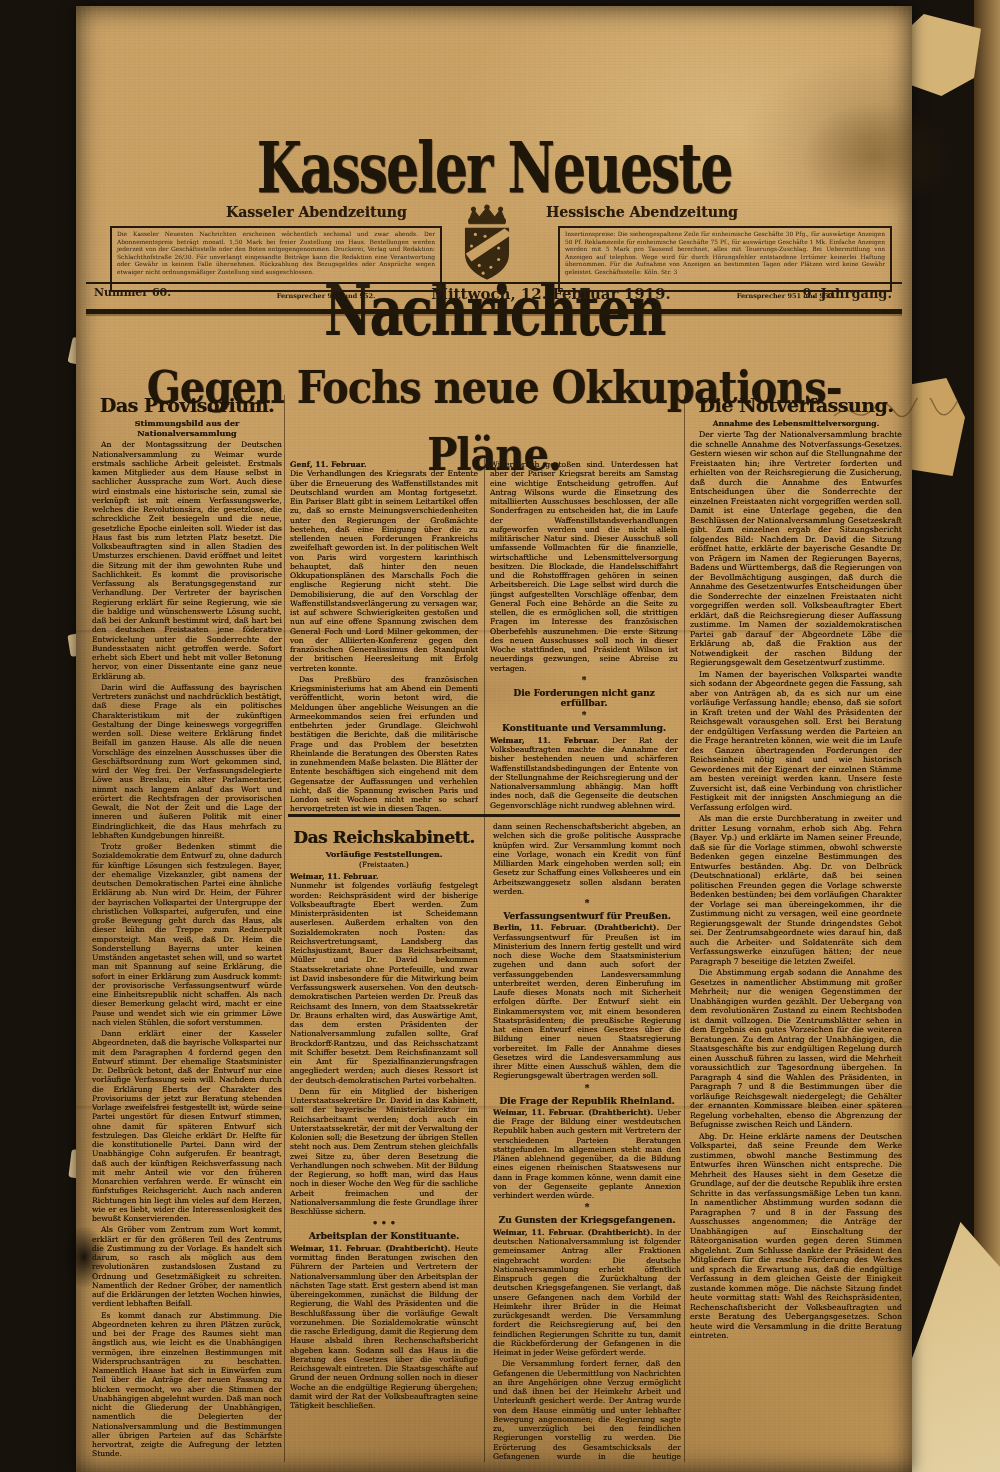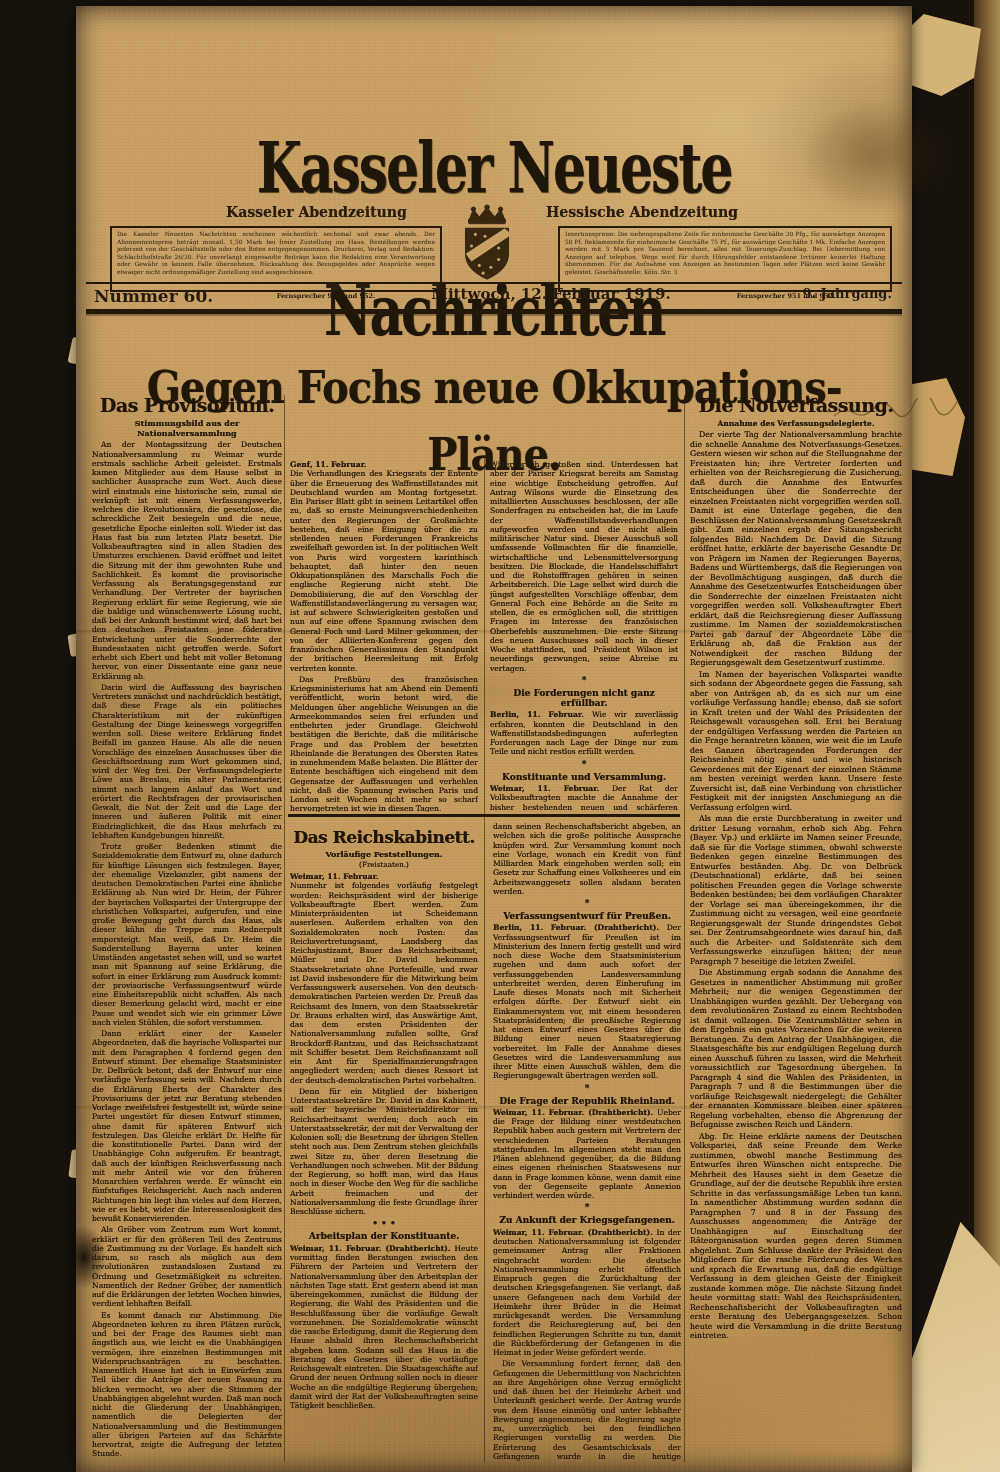--- a/index.html
+++ b/index.html
@@ -45,21 +45,21 @@
   .crest{position:absolute;left:380px;top:198px;width:62px;height:84px;}
   .notice-box{position:absolute;top:220px;height:56px;border:2px solid #251a0c;
     padding:3px 5px;font-size:5.9px;line-height:1.28;text-align:justify;
     color:#2b2011;overflow:hidden;background:rgba(255,240,200,0.04);}
   .notice-box.left{left:34px;width:318px;}
   .notice-box.right{left:482px;width:320px;}
   .rule{position:absolute;left:10px;width:816px;background:#221808;}
   .rule.thin{top:276px;height:1.5px;}
   .rule.thick{top:303px;height:5px;box-shadow:0 2px 0 rgba(34,24,8,0.35);}
   .dateline{position:absolute;left:10px;top:279px;width:816px;height:24px;font-weight:bold;}
-  .dateline .num{position:absolute;left:8px;top:1px;font-size:17px;}
+  .dateline .num{position:absolute;left:8px;top:1px;font-size:11px;}
   .dateline .ph1{position:absolute;left:150px;top:7px;width:180px;text-align:center;font-size:6.5px;}
   .dateline .date{position:absolute;left:330px;top:0;width:270px;text-align:center;font-size:15px;}
   .dateline .ph2{position:absolute;left:620px;top:7px;width:160px;text-align:center;font-size:6.5px;}
   .dateline .vol{position:absolute;right:10px;top:1px;font-size:13px;}
   .main-headline{position:absolute;left:10px;top:318px;width:816px;height:62px;
     text-align:center;font-size:40px;letter-spacing:-1px;line-height:60px;
     transform:scaleY(1.12);color:#211708;text-shadow:0.6px 0.6px 0.8px rgba(30,18,6,0.65);}
   
   .vrule{position:absolute;width:1px;background:rgba(40,26,8,0.55);}
   .body-col{position:absolute;overflow:hidden;font-size:7.6px;line-height:1.22;
@@ -173,21 +173,20 @@
     <div class="body-col" style="left:214px;top:454px;width:188px;height:352px;">
       <div class="wire-dateline">Genf, 11. Februar.</div>
       <p class="noind">Die Verhandlungen des Kriegsrats der Entente über die Erneuerung des Waffenstillstandes mit Deutschland wurden am Montag fortgesetzt. Ein Pariser Blatt gibt in seinem Leitartikel offen zu, daß so ernste Meinungsverschiedenheiten unter den Regierungen der Großmächte bestehen, daß eine Einigung über die zu stellenden neuen Forderungen Frankreichs zweifelhaft geworden ist. In der politischen Welt von Paris wird vorgestern karinthisch behauptet, daß hinter den neuen Okkupationsplänen des Marschalls Foch die englische Regierung nicht steht. Die Demobilisierung, die auf den Vorschlag der Waffenstillstandsverlängerung zu versagen war, ist auf schwere Schwierigkeiten gestoßen und nun auf eine offene Spannung zwischen dem General Foch und Lord Milner gekommen, der von der Alliierten-Konferenz gegen den französischen Generalissimus den Standpunkt der britischen Heeresleitung mit Erfolg vertreten konnte.</p>
       <p>Das Preßbüro des französischen Kriegsministeriums hat am Abend ein Dementi veröffentlicht, worin betont wird, die Meldungen über angebliche Weisungen an die Armeekommandos seien frei erfunden und entbehrten jeder Grundlage. Gleichwohl bestätigen die Berichte, daß die militärische Frage und das Problem der besetzten Rheinlande die Beratungen des Obersten Rates in zunehmendem Maße belasten. Die Blätter der Entente beschäftigen sich eingehend mit dem Gegensatze der Auffassungen und verhehlen nicht, daß die Spannung zwischen Paris und London seit Wochen nicht mehr so scharf hervorgetreten ist wie in diesen Tagen.</p>
     </div>
 
     <div class="body-col" style="left:414px;top:454px;width:188px;height:352px;">
       <p class="noind">Widerspruch gestoßen sind. Unterdessen hat aber der Pariser Kriegsrat bereits am Samstag eine wichtige Entscheidung getroffen. Auf Antrag Wilsons wurde die Einsetzung des mitalliierten Ausschusses beschlossen, der alle Sonderfragen zu entscheiden hat, die im Laufe der Waffenstillstandsverhandlungen aufgeworfen werden und die nicht allein militärischer Natur sind. Dieser Ausschuß soll umfassende Vollmachten für die finanzielle, wirtschaftliche und Lebensmittelversorgung besitzen. Die Blockade, die Handelsschiffahrt und die Rohstofffragen gehören in seinen Arbeitsbereich. Die Lage selbst wird durch die jüngst aufgestellten Vorschläge offenbar, dem General Foch eine Behörde an die Seite zu stellen, die es ermöglichen soll, die strittigen Fragen im Interesse des französischen Oberbefehls auszunehmen. Die erste Sitzung des neuen Ausschusses soll noch in dieser Woche stattfinden, und Präsident Wilson ist neuerdings gezwungen, seine Abreise zu vertagen.</p>
       <div class="sep">*</div>
       <div class="art-head h-sm">Die Forderungen nicht ganz erfüllbar.</div>
-      <p class="noind"><span class="dl">Berlin, 11. Februar. </span><span>Wie wir zuverlässig erfahren, konnten die Deutschland in den Waffenstillstandsbedingungen auferlegten Forderungen nach Lage der Dinge nur zum Teile und nicht restlos erfüllt werden.</span></p>
       <div class="sep">*</div>
       <div class="art-head h-sm">Konstituante und Versammlung.</div>
       <p class="noind"><span class="dl">Weimar, 11. Februar. </span><span>Der Rat der Volksbeauftragten machte die Annahme der bisher bestehenden neuen und schärferen Waffenstillstandsbedingungen der Entente von der Stellungnahme der Reichsregierung und der Nationalversammlung abhängig. Man hofft indes noch, daß die Gegenseite die deutschen Gegenvorschläge nicht rundweg ablehnen wird.</span></p>
     </div>
 
     <div class="midrule"></div>
 
     <div class="body-col" style="left:214px;top:816px;width:188px;height:640px;">
       <div class="art-head h-lg" style="font-size:17px;margin-top:6px;">Das Reichskabinett.</div>
       <div class="subhead">Vorläufige Feststellungen.</div>
@@ -202,28 +201,28 @@
 
     <div class="body-col" style="left:417px;top:816px;width:188px;height:640px;">
       <p class="noind">dann seinen Rechenschaftsbericht abgeben, an welchen sich die große politische Aussprache knüpfen wird. Zur Versammlung kommt noch eine Vorlage, wonach ein Kredit von fünf Milliarden Mark eingehoben werden soll; ein Gesetz zur Schaffung eines Volksheeres und ein Arbeitszwanggesetz sollen alsdann beraten werden.</p>
       <div class="sep">*</div>
       <div class="art-head h-sm">Verfassungsentwurf für Preußen.</div>
       <p class="noind"><span class="dl">Berlin, 11. Februar. (Drahtbericht). </span><span>Der Verfassungsentwurf für Preußen ist im Ministerium des Innern fertig gestellt und wird noch diese Woche dem Staatsministerium zugehen und dann auch sofort der verfassunggebenden Landesversammlung unterbreitet werden, deren Einberufung im Laufe dieses Monats noch mit Sicherheit erfolgen dürfte. Der Entwurf sieht ein Einkammersystem vor, mit einem besonderen Staatspräsidenten; die preußische Regierung hat einen Entwurf eines Gesetzes über die Bildung einer neuen Staatsregierung vorbereitet. Im Falle der Annahme dieses Gesetzes wird die Landesversammlung aus ihrer Mitte einen Ausschuß wählen, dem die Regierungsgewalt übertragen werden soll.</span></p>
       <div class="sep">*</div>
       <div class="art-head h-sm">Die Frage der Republik Rheinland.</div>
       <p class="noind"><span class="dl">Weimar, 11. Februar. (Drahtbericht). </span><span>Ueber die Frage der Bildung einer westdeutschen Republik haben auch gestern mit Vertretern der verschiedenen Parteien Beratungen stattgefunden. Im allgemeinen steht man den Plänen ablehnend gegenüber, da die Bildung eines eigenen rheinischen Staatswesens nur dann in Frage kommen könne, wenn damit eine von der Gegenseite geplante Annexion verhindert werden würde.</span></p>
       <div class="sep">*</div>
-      <div class="art-head h-sm">Zu Ankunft der Kriegsgefangenen.</div>
+      <div class="art-head h-sm">Zu Gunsten der Kriegsgefangenen.</div>
       <p class="noind"><span class="dl">Weimar, 11. Februar. (Drahtbericht). </span><span>In der deutschen Nationalversammlung ist folgender gemeinsamer Antrag aller Fraktionen eingebracht worden: Die deutsche Nationalversammlung erhebt öffentlich Einspruch gegen die Zurückhaltung der deutschen Kriegsgefangenen. Sie verlangt, daß unsere Gefangenen nach dem Vorbild der Heimkehr ihrer Brüder in die Heimat zurückgesandt werden. Die Versammlung fordert die Reichsregierung auf, bei den feindlichen Regierungen Schritte zu tun, damit die Rückbeförderung der Gefangenen in die Heimat in jeder Weise gefördert werde.</span></p>
       <p>Die Versammlung fordert ferner, daß den Gefangenen die Uebermittlung von Nachrichten an ihre Angehörigen ohne Verzug ermöglicht und daß ihnen bei der Heimkehr Arbeit und Unterkunft gesichert werde. Der Antrag wurde von dem Hause einmütig und unter lebhafter Bewegung angenommen; die Regierung sagte zu, unverzüglich bei den feindlichen Regierungen vorstellig zu werden. Die Erörterung des Gesamtschicksals der Gefangenen wurde in die heutige Vormittagssitzung verwiesen, in der auch die Frage der Zivilinternierten zur Sprache kommen soll.</p>
     </div>
 
     <div class="body-col" style="left:614px;top:389px;width:212px;height:1067px;font-size:7.8px;">
       <div class="art-head h-lg">Die Notverfassung.</div>
-      <div class="subhead" style="font-size:7.6px;">Annahme des Verfassungsdelegierte.</div>
+      <div class="subhead" style="font-size:7.6px;">Annahme des Lebensmittelversorgung.</div>
       <p>Der vierte Tag der Nationalversammlung brachte die schnelle Annahme des Notverfassungs-Gesetzes. Gestern wiesen wir schon auf die Stellungnahme der Freistaaten hin; ihre Vertreter forderten und erhielten von der Reichsregierung die Zusicherung, daß durch die Annahme des Entwurfes Entscheidungen über die Sonderrechte der einzelnen Freistaaten nicht vorgegriffen werden soll. Damit ist eine Unterlage gegeben, die den Beschlüssen der Nationalversammlung Gesetzeskraft gibt. Zum einzelnen ergab der Sitzungsbericht folgendes Bild: Nachdem Dr. David die Sitzung eröffnet hatte, erklärte der bayerische Gesandte Dr. von Prägern im Namen der Regierungen Bayerns, Badens und Württembergs, daß die Regierungen von der Bevollmächtigung ausgingen, daß durch die Annahme des Gesetzentwurfes Entscheidungen über die Sonderrechte der einzelnen Freistaaten nicht vorgegriffen werden soll. Volksbeauftragter Ebert erklärt, daß die Reichsregierung dieser Auffassung zustimme. Im Namen der sozialdemokratischen Partei gab darauf der Abgeordnete Löbe die Erklärung ab, daß die Fraktion aus der Notwendigkeit der raschen Bildung der Regierungsgewalt dem Gesetzentwurf zustimme.</p>
       <p>Im Namen der bayerischen Volkspartei wandte sich sodann der Abgeordnete gegen die Fassung, sah aber von Anträgen ab, da es sich nur um eine vorläufige Verfassung handle; ebenso, daß sie sofort in Kraft treten und der Wahl des Präsidenten der Reichsgewalt vorausgehen soll. Erst bei Beratung der endgültigen Verfassung werden die Parteien an die Frage herantreten können, wie weit die im Laufe des Ganzen übertragenden Forderungen der Reichseinheit nötig sind und wie historisch Gewordenes mit der Eigenart der einzelnen Stämme am besten vereinigt werden kann. Unsere feste Zuversicht ist, daß eine Verbindung von christlicher Festigkeit mit der innigsten Anschmiegung an die Verfassung erfolgen wird.</p>
       <p>Als man die erste Durchberatung in zweiter und dritter Lesung vornahm, erhob sich Abg. Fehrn (Bayer. Vp.) und erklärte im Namen seiner Freunde, daß sie für die Vorlage stimmen, obwohl schwerste Bedenken gegen einzelne Bestimmungen des Entwurfes beständen. Abg. Dr. von Delbrück (Deutschnational) erklärte, daß bei seinen politischen Freunden gegen die Vorlage schwerste Bedenken bestünden; bei dem vorläufigen Charakter der Vorlage sei man übereingekommen, ihr die Zustimmung nicht zu versagen, weil eine geordnete Regierungsgewalt der Stunde dringendstes Gebot sei. Der Zentrumsabgeordnete wies darauf hin, daß auch die Arbeiter- und Soldatenräte sich dem Verfassungswerke einzufügen hätten; der neue Paragraph 7 beseitige die letzten Zweifel.</p>
       <p>Die Abstimmung ergab sodann die Annahme des Gesetzes in namentlicher Abstimmung mit großer Mehrheit; nur die wenigen Gegenstimmen der Unabhängigen wurden gezählt. Der Uebergang von dem revolutionären Zustand zu einem Rechtsboden ist damit vollzogen. Die Zentrumsblätter sehen in dem Ergebnis ein gutes Vorzeichen für die weiteren Beratungen. Zu dem Antrag der Unabhängigen, die Staatsgeschäfte bis zur endgültigen Regelung durch einen Ausschuß führen zu lassen, wird die Mehrheit voraussichtlich zur Tagesordnung übergehen. In Paragraph 4 sind die Wahlen des Präsidenten, in Paragraph 7 und 8 die Bestimmungen über die vorläufige Reichsgewalt niedergelegt; die Gehälter der ernannten Kommissare bleiben einer späteren Regelung vorbehalten, ebenso die Abgrenzung der Befugnisse zwischen Reich und Ländern.</p>
       <p>Abg. Dr. Heine erklärte namens der Deutschen Volkspartei, daß seine Freunde dem Werke zustimmen, obwohl manche Bestimmung des Entwurfes ihren Wünschen nicht entspreche. Die Mehrheit des Hauses sieht in dem Gesetze die Grundlage, auf der die deutsche Republik ihre ersten Schritte in das verfassungsmäßige Leben tun kann. In namentlicher Abstimmung wurden sodann die Paragraphen 7 und 8 in der Fassung des Ausschusses angenommen; die Anträge der Unabhängigen auf Einschaltung der Räteorganisation wurden gegen deren Stimmen abgelehnt. Zum Schlusse dankte der Präsident den Mitgliedern für die rasche Förderung des Werkes und sprach die Erwartung aus, daß die endgültige Verfassung in dem gleichen Geiste der Einigkeit zustande kommen möge. Die nächste Sitzung findet heute vormittag statt: Wahl des Reichspräsidenten, Rechenschaftsbericht der Volksbeauftragten und erste Beratung des Uebergangsgesetzes. Schon heute wird die Versammlung in die dritte Beratung eintreten.</p>
     </div>
 
   </div>
 </div>
 

